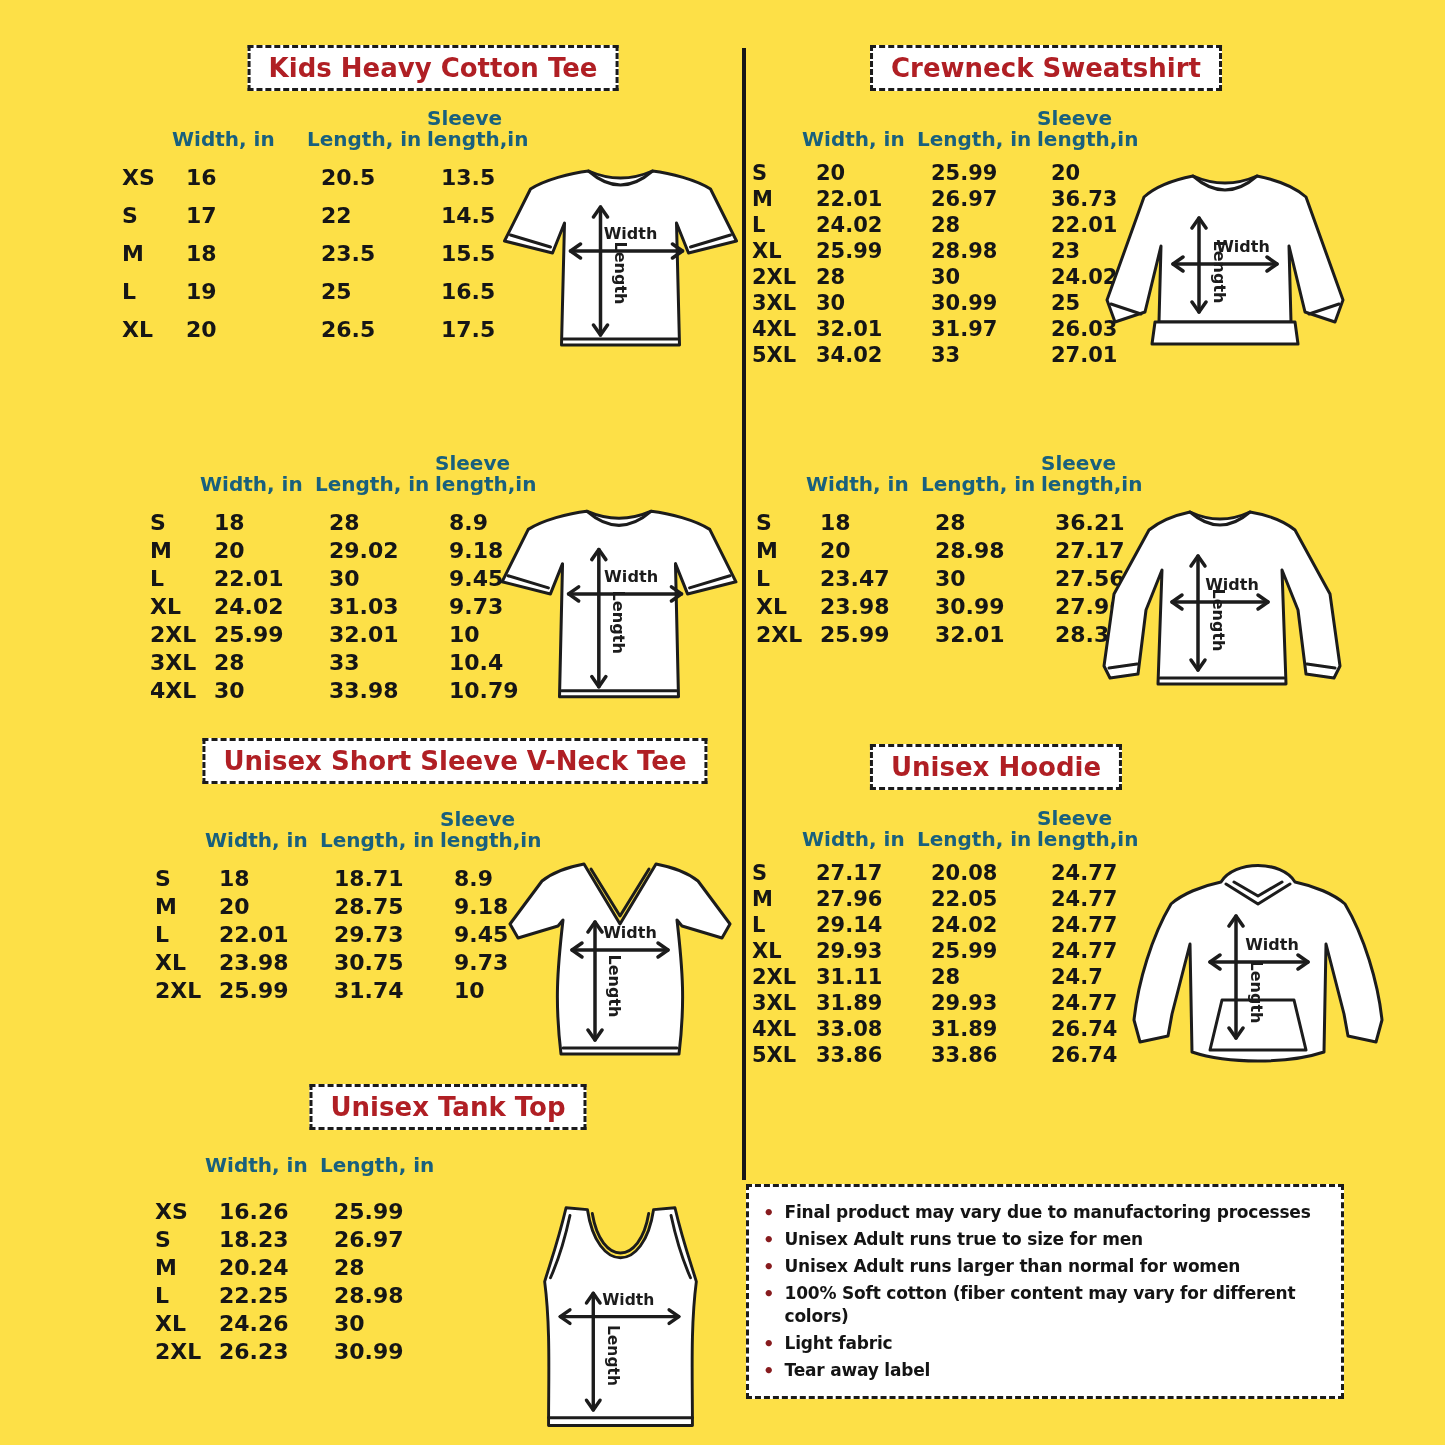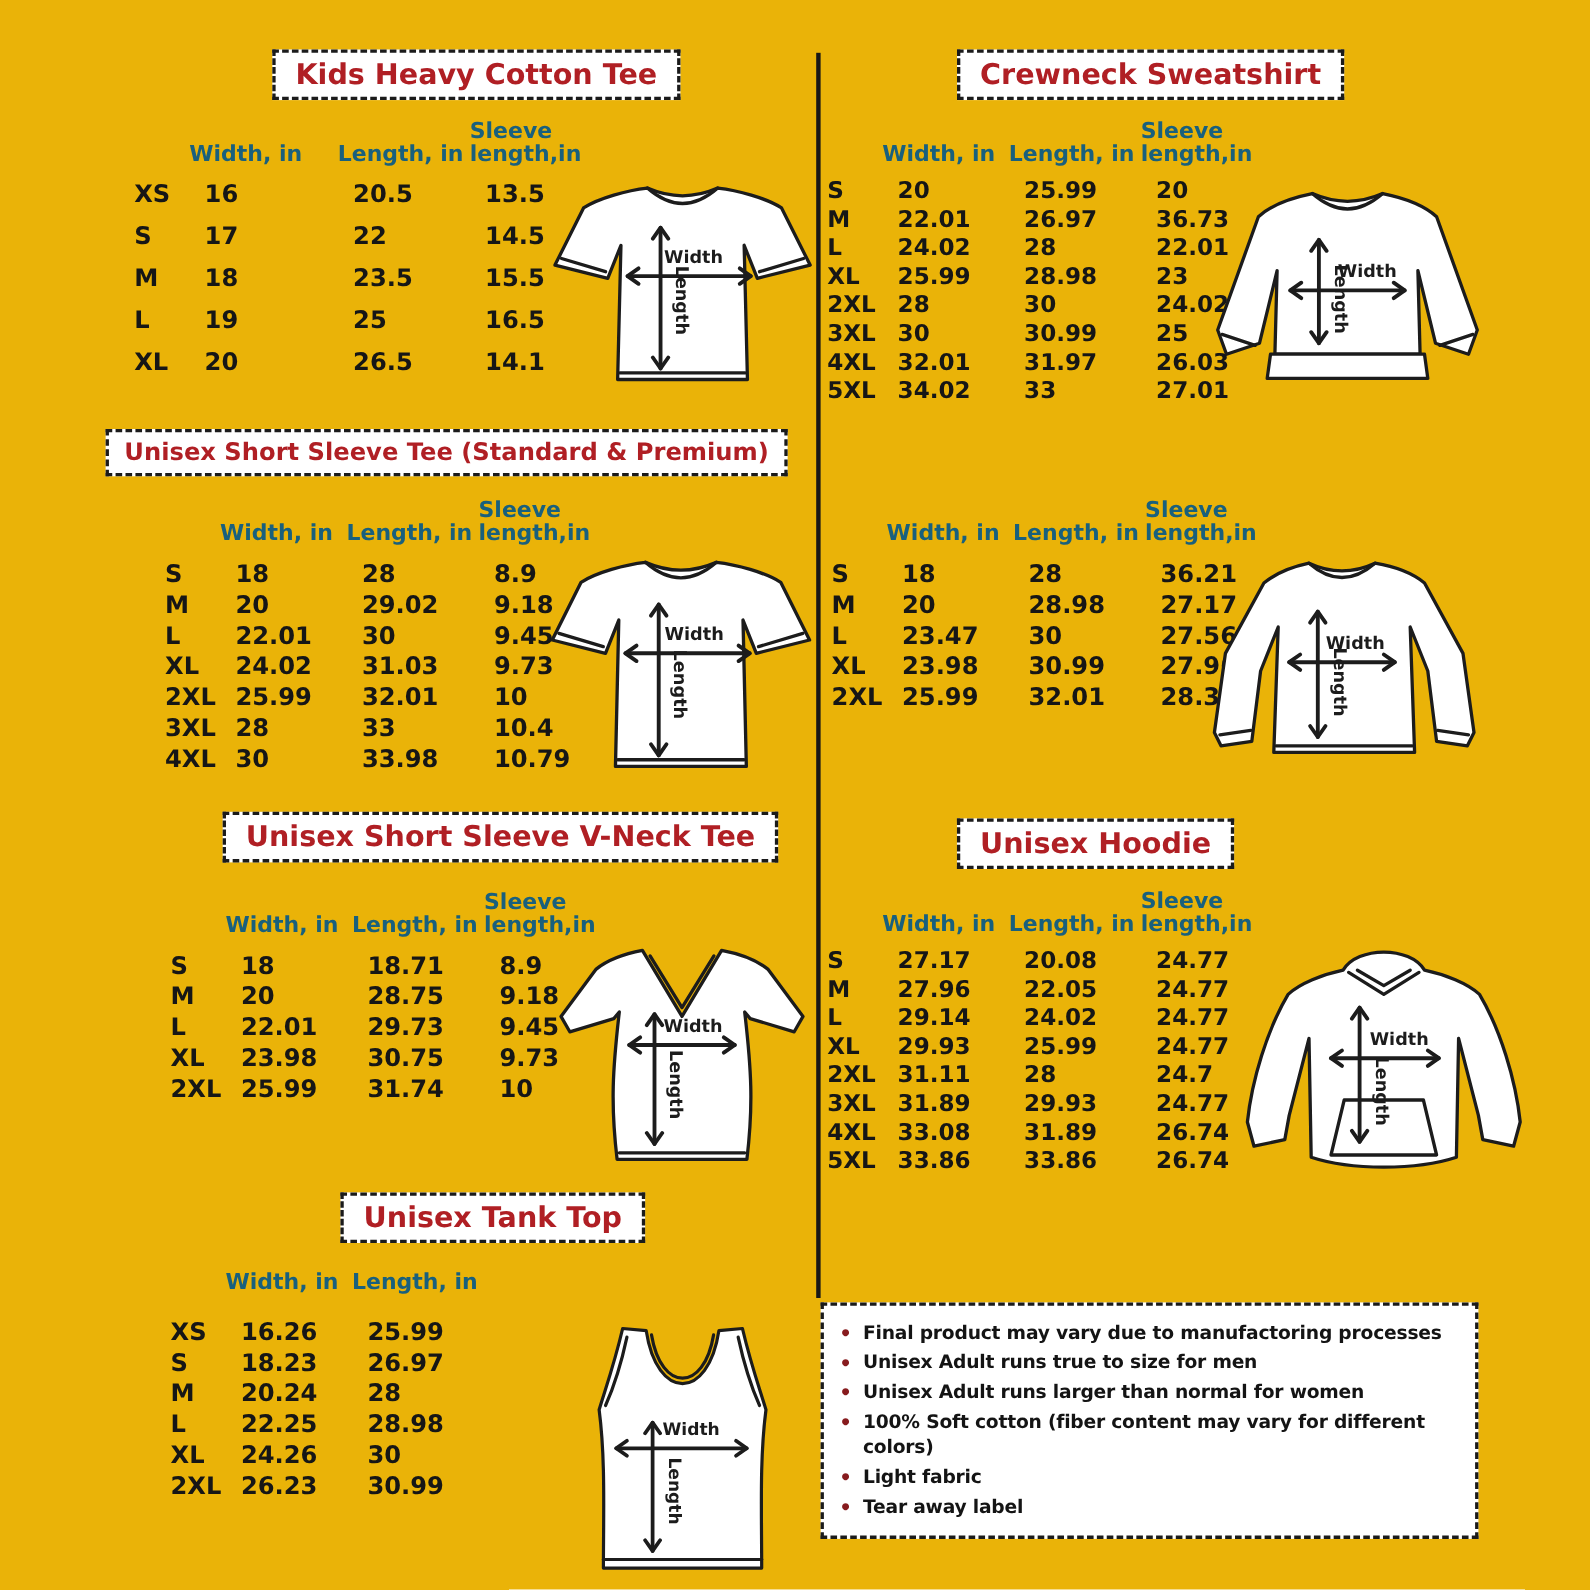--- a/index.html
+++ b/index.html
@@ -1,17 +1,17 @@
 <!DOCTYPE html>
 <html><head>
 <meta charset="utf-8">
 <style>
   html,body { margin:0; padding:0; background:#ffffff; }
   .canvas {
-    position:relative; width:1445px; height:1445px; background:#eab308;
+    position:relative; width:1445px; height:1445px; background:#fde047;
     font-family:"DejaVu Sans", sans-serif; overflow:hidden; color:#161616;
   }
   .divider { position:absolute; left:742px; top:48px; width:4px; height:1132px; background:#171717; }
 
   .titlebox {
     position:absolute; transform:translateX(-50%);
     border:3px dashed #1b1b1b; background:#fff;
     color:#B01F24; font-weight:bold; font-size:26px;
     padding:5px 18px; white-space:nowrap;
   }
@@ -53,21 +53,20 @@
 </style>
 </head>
 <body>
 
 <div class="canvas">
 
   <div class="divider"></div>
 
   <div class="titlebox" style="left:433px; top:45px;">Kids Heavy Cotton Tee</div>
   <div class="titlebox" style="left:1046px; top:45px;">Crewneck Sweatshirt</div>
-  <div class="titlebox small" style="left:406px; top:390px;">Unisex Short Sleeve Tee (Standard &amp; Premium)</div>
   <div class="titlebox" style="left:455px; top:738px;">Unisex Short Sleeve V-Neck Tee</div>
   <div class="titlebox" style="left:448px; top:1084px;">Unisex Tank Top</div>
   <div class="titlebox" style="left:996px; top:744px;">Unisex Hoodie</div>
 
   <div class="stable loose wide-w" style="left:122px; top:95px;">
     <div class="thead">
       <span class="cell c-size"></span>
       <span class="cell c-width">Width, in</span>
       <span class="cell c-length">Length, in</span>
       <span class="cell c-sleeve sleeve-h"><span>Sleeve</span><br><span>length,in</span></span>
@@ -94,21 +93,21 @@
         <div class="trow">
           <span class="cell c-size">L</span>
           <span class="cell c-width">19</span>
           <span class="cell c-length">25</span>
           <span class="cell c-sleeve">16.5</span>
         </div>
         <div class="trow">
           <span class="cell c-size">XL</span>
           <span class="cell c-width">20</span>
           <span class="cell c-length">26.5</span>
-          <span class="cell c-sleeve">14.1</span>
+          <span class="cell c-sleeve">17.5</span>
         </div>
       </div>
   </div>
 
   <div class="stable tight" style="left:752px; top:95px;">
     <div class="thead">
       <span class="cell c-size"></span>
       <span class="cell c-width">Width, in</span>
       <span class="cell c-length">Length, in</span>
       <span class="cell c-sleeve sleeve-h"><span>Sleeve</span><br><span>length,in</span></span>

